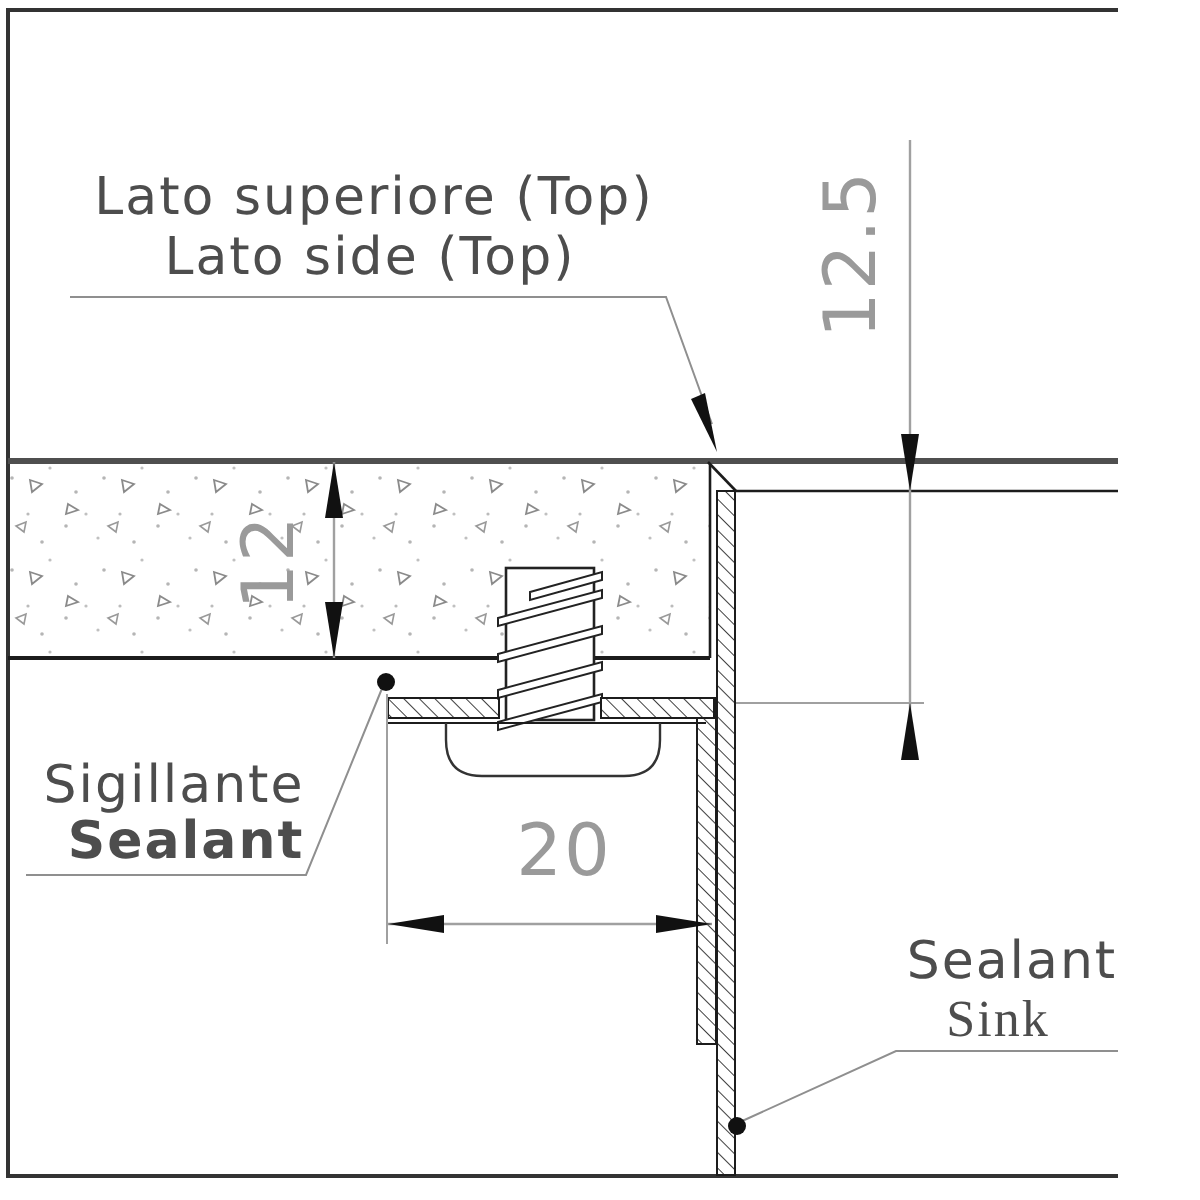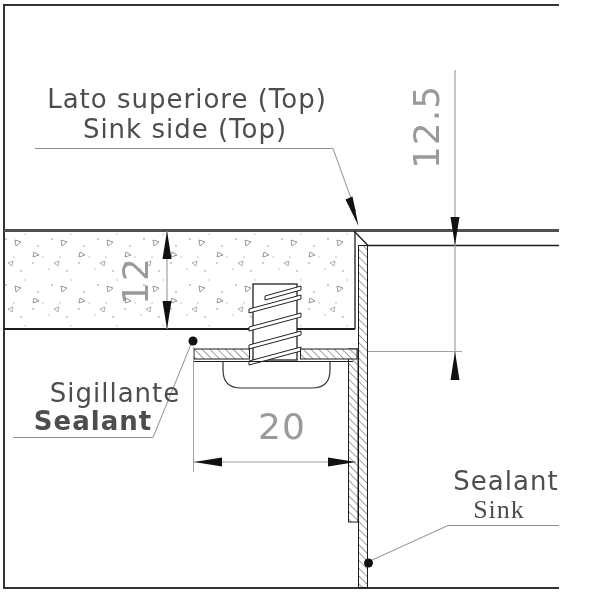--- a/index.html
+++ b/index.html
@@ -118,25 +118,25 @@
   <g>
     <polyline points="562,525.5 448,525.5 370,561" fill="none" stroke="#8f8f8f" stroke-width="1"></polyline>
     <circle cx="368.5" cy="563" r="4.5" fill="#111111"></circle>
   </g>
 </svg>
 
 <div class="callout" style="left:187px;top:99px;">
   <span class="center" style="position:absolute;">Lato superiore (Top)</span>
 </div>
 <div class="callout" style="left:185px;top:129px;">
-  <span class="center" style="position:absolute;">Sink side (Top)</span>
+  <span class="center" style="position:absolute;">Lato side (Top)</span>
 </div>
 
 <div class="callout" style="left:87px;top:393px;">
-  <span class="center" style="position:absolute;margin-left:28px;">Sigillante</span>
+  <span class="center" style="position:absolute;">Sigillante</span>
 </div>
 <div class="callout" style="left:93px;top:421px;">
   <span class="center" style="position:absolute;font-weight:bold;">Sealant</span>
 </div>
 
 <div class="callout" style="left:506px;top:481px;">
   <span class="center" style="position:absolute;">Sealant</span>
 </div>
 <div class="callout" style="left:499px;top:510px;">
   <span class="center" style="position:absolute;font-family:Liberation Serif, serif;">Sink</span>

